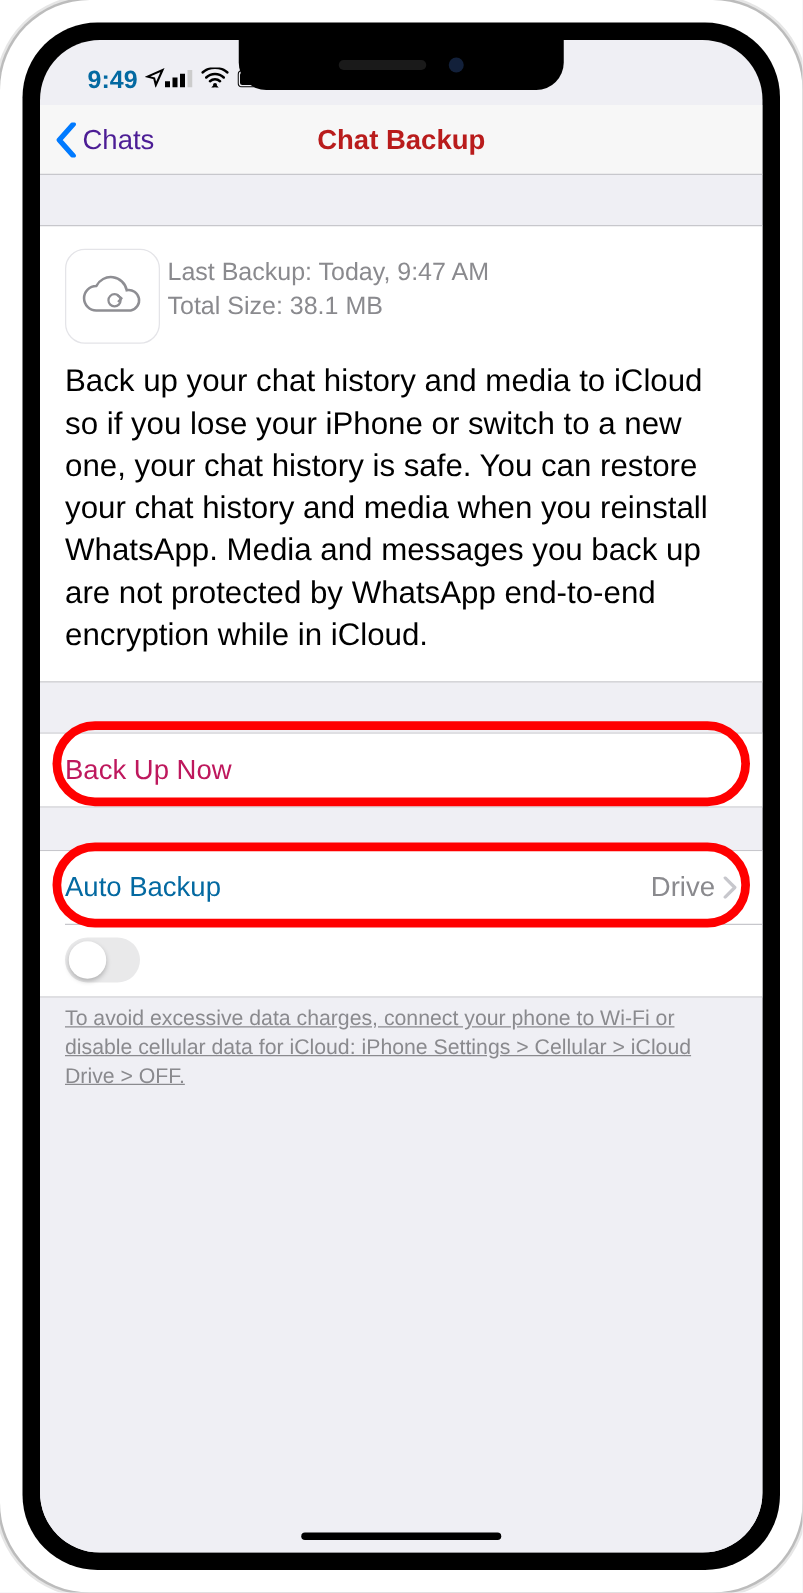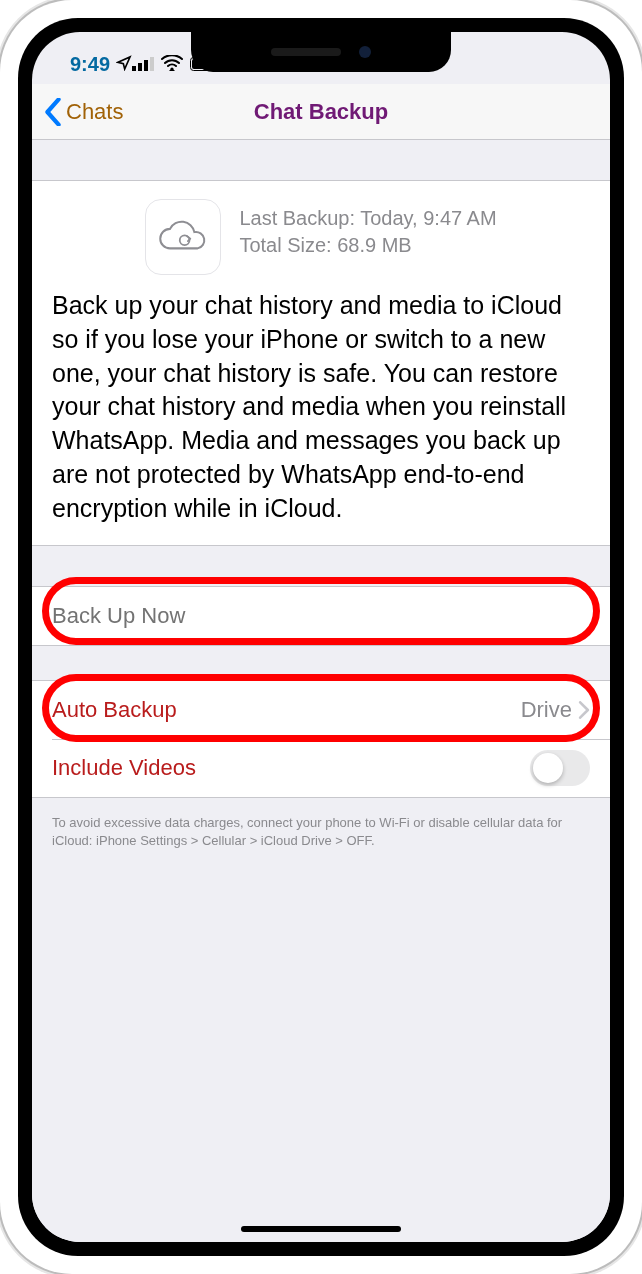--- a/index.html
+++ b/index.html
@@ -60,43 +60,43 @@
   .status-right { display:flex; align-items:center; gap:7px; padding-right:2px;}
   .loc-arrow { transform: rotate(0deg); display:inline-block; }
 
   .nav-bar {
     position:absolute; top:52px; left:0; right:0; height:56px;
     background:#f7f7f7;
     border-bottom:1px solid #c7c7cc;
     display:flex; align-items:center; justify-content:center;
     z-index:10;
   }
-  .nav-title { font-size:22px; font-weight:600; color:#701a75; }
+  .nav-title { font-size:22px; font-weight:600; color:#b91c1c; }
   .nav-back {
     position:absolute; left:12px; top:0; bottom:0;
     display:flex; align-items:center; gap:4px;
-    color:#a16207; font-size:22px;
+    color:#4c1d95; font-size:22px;
   }
   .nav-back svg { width:18px; height:28px; }
 
   .content {
     position:absolute; top:108px; bottom:0; left:0; right:0;
     overflow-y:auto;
     background:#efeff4;
   }
 
   .section-gap { height:40px; }
 
   .info-group {
     background:#fff;
     border-top:1px solid #c7c7cc;
     border-bottom:1px solid #c7c7cc;
     padding:18px 20px 20px 20px;
   }
-  .info-row { display:flex; gap:18px; margin-bottom:14px;justify-content:center; }
+  .info-row { display:flex; gap:6px; margin-bottom:14px; }
   .cloud-box {
     width:76px; height:76px;
     border:1px solid #e4e4e8; border-radius:16px;
     display:flex; align-items:center; justify-content:center;
     flex-shrink:0;
   }
   .cloud-box svg { width:52px; height:38px; }
   .info-text { color:#8a8a8e; font-size:20px; line-height:1.35; padding-top:6px;}
   .desc { color:#000; font-size:25px; line-height:1.35; }
 
@@ -108,37 +108,37 @@
   .row {
     min-height:58px;
     display:flex; align-items:center; justify-content:space-between;
     padding:0 20px;
     position:relative;
     background:#fff;
   }
   .row + .row::before {
     content:""; position:absolute; left:20px; right:0; top:0; height:1px; background:#c7c7cc;
   }
-  .row-label { font-size:22px; color:#b91c1c; }
-  .row-label.link { color:#737373; }
+  .row-label { font-size:22px; color:#0369a1; }
+  .row-label.link { color:#be185d; }
   .row-value { font-size:22px; color:#8a8a8e; display:flex; align-items:center; gap:6px;}
   .row-value svg { width:12px; height:18px; }
 
   .switch {
     width:60px; height:36px; background:#e9e9ea; border-radius:18px; position:relative;
   }
   .switch .knob {
     position:absolute; left:3px; top:3px; width:30px; height:30px;
     background:#fff; border-radius:50%;
     box-shadow:0 2px 4px rgba(0,0,0,0.25);
   }
 
   .footer-note {
-    padding:16px 20px 0 20px;
-    color:#8a8a8e; font-size:13px; line-height:1.35;
+    padding:6px 20px 0 20px;
+    color:#8a8a8e; font-size:17px; line-height:1.35;text-decoration:underline;
   }
 
   .highlight {
     position:absolute;
     border:7px solid #ff0000;
     border-radius:34px;
     pointer-events:none;
     z-index:30;
   }
 
@@ -212,21 +212,21 @@
           <div class="info-row">
             <div class="cloud-box">
               <svg viewBox="0 0 64 44">
                 <path d="M50 36 H16 a12 12 0 0 1 0-24 a16 16 0 0 1 30 4 a10 10 0 0 1 4 20 Z" fill="none" stroke="#8e8e93" stroke-width="2.5"></path>
                 <circle cx="34" cy="26" r="6" fill="none" stroke="#8e8e93" stroke-width="2.2"></circle>
                 <path d="M37 21 l4 3 l-3 3" fill="none" stroke="#8e8e93" stroke-width="2.2" stroke-linecap="round" stroke-linejoin="round"></path>
               </svg>
             </div>
             <div class="info-text">
               <div>Last Backup: Today, 9:47 AM</div>
-              <div>Total Size: 68.9 MB</div>
+              <div>Total Size: 38.1 MB</div>
             </div>
           </div>
           <div class="desc">Back up your chat history and media to iCloud so if you lose your iPhone or switch to a new one, your chat history is safe. You can restore your chat history and media when you reinstall WhatsApp. Media and messages you back up are not protected by WhatsApp end-to-end encryption while in iCloud.</div>
         </div>
 
         <div class="section-gap"></div>
 
         <div class="row-group">
           <div class="row">
             <span class="row-label link">Back Up Now</span>
@@ -239,21 +239,20 @@
           <div class="row">
             <span class="row-label">Auto Backup</span>
             <span class="row-value">
               <span>Drive</span>
               <svg viewBox="0 0 8 14">
                 <polyline points="1,1 7,7 1,13" fill="none" stroke="#c7c7cc" stroke-width="2" stroke-linecap="round" stroke-linejoin="round"></polyline>
               </svg>
             </span>
           </div>
           <div class="row">
-            <span class="row-label">Include Videos</span>
             <div class="switch">
               <div class="knob"></div>
             </div>
           </div>
         </div>
 
         <div class="footer-note">To avoid excessive data charges, connect your phone to Wi-Fi or disable cellular data for iCloud: iPhone Settings &gt; Cellular &gt; iCloud Drive &gt; OFF.</div>
 
         <div class="highlight" style="top:437px; left:10px; right:10px; height:68px;"></div>
         <div class="highlight" style="top:534px; left:10px; right:10px; height:68px;"></div>

